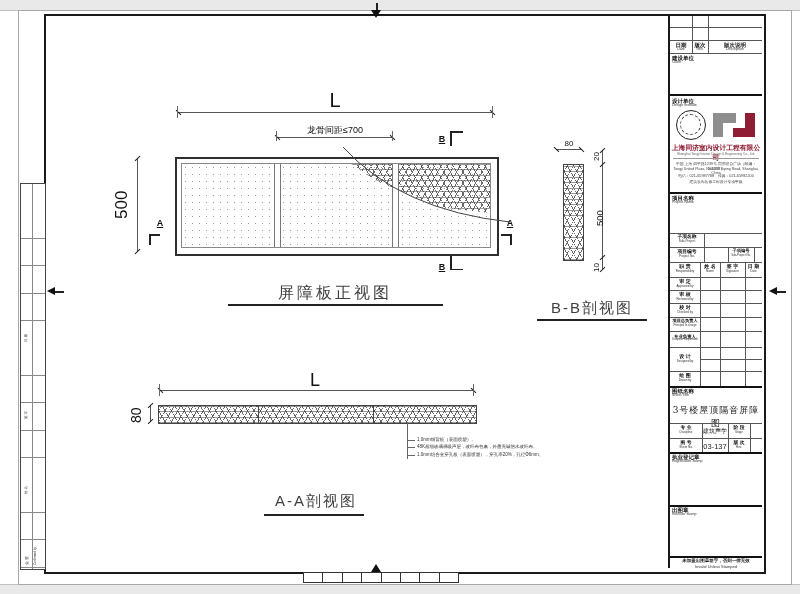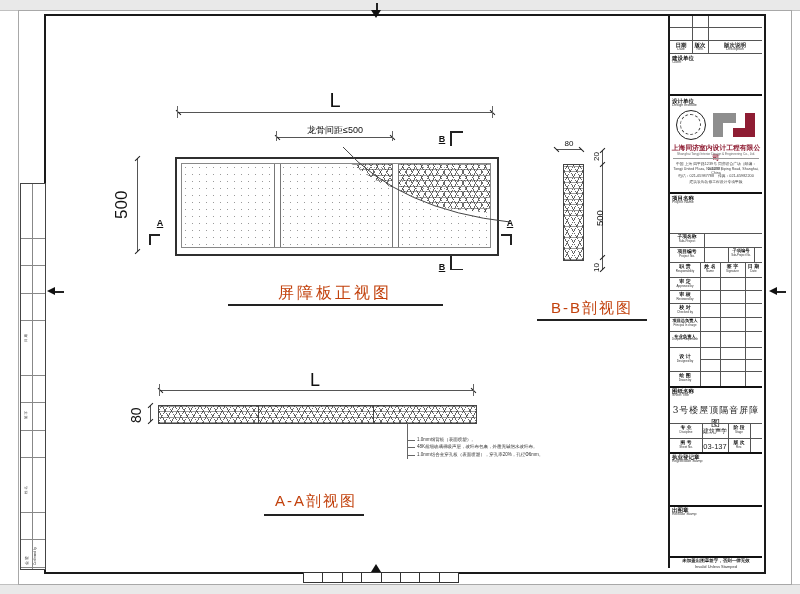--- a/index.html
+++ b/index.html
@@ -8,21 +8,21 @@
   .a{position:absolute}
   .dimh{position:absolute;height:1px;background:#555}
   .dimh::before,.dimh::after{content:"";position:absolute;top:-3px;width:1px;height:7px;background:#222;transform:rotate(-45deg)}
   .dimh::before{left:0}.dimh::after{right:0}
   .dimv{position:absolute;width:1px;background:#555}
   .dimv::before,.dimv::after{content:"";position:absolute;left:-3px;height:1px;width:7px;background:#222;transform:rotate(-45deg)}
   .dimv::before{top:0}.dimv::after{bottom:0}
   .ext{position:absolute;background:#666}
   .vlab{position:absolute;transform:rotate(-90deg);transform-origin:0 0;white-space:nowrap;color:#111}
   .lab{position:absolute;color:#111;text-align:center}
-  .vtitle{position:absolute;text-align:center;color:#c2410c;letter-spacing:2px}
+  .vtitle{position:absolute;text-align:center;color:#404040;letter-spacing:2px}
   .dots{background-image:radial-gradient(circle,#9a9a9a .7px,transparent .8px);background-size:7px 7px}
   .mesh{background-image:
     repeating-linear-gradient(60deg,rgba(55,55,55,.75) 0,rgba(55,55,55,.75) .7px,transparent .7px,transparent 5.5px),
     repeating-linear-gradient(-60deg,rgba(55,55,55,.75) 0,rgba(55,55,55,.75) .7px,transparent .7px,transparent 5.5px),
     repeating-linear-gradient(0deg,rgba(55,55,55,.5) 0,rgba(55,55,55,.5) .7px,transparent .7px,transparent 5.5px)}
   .ln{position:absolute;background:#222}
   .hl{position:absolute;background:#555;height:1px;left:0;width:92px}
   .hl2{position:absolute;background:#111;height:2px;left:0;width:92px}
   .vl{position:absolute;background:#555;width:1px}
   .cell{position:absolute;text-align:center}
@@ -50,21 +50,21 @@
 <div class="ln" style="left:55px;top:291px;width:9px;height:1.5px"></div>
 
 <div class="dimh" style="left:178px;top:112px;width:315px"></div>
 <div class="ext" style="left:177px;top:106px;width:1px;height:12px"></div>
 <div class="ext" style="left:492px;top:106px;width:1px;height:12px"></div>
 <div class="lab" style="left:325px;top:89px;width:20px;font-size:20px">L</div>
 
 <div class="dimh" style="left:277px;top:137px;width:116px"></div>
 <div class="ext" style="left:276px;top:131px;width:1px;height:10px"></div>
 <div class="ext" style="left:392px;top:131px;width:1px;height:10px"></div>
-<div class="lab" style="left:287px;top:124px;width:96px;font-size:9px">龙骨间距≤500</div>
+<div class="lab" style="left:287px;top:124px;width:96px;font-size:9px">龙骨间距≤700</div>
 
 <div class="dimv" style="left:137px;top:158px;height:94px"></div>
 <div class="vlab" style="left:112px;top:219px;font-size:17px">500</div>
 
 <div class="a" style="left:175px;top:157px;width:320px;height:95px;border:2px solid #2f2f2f"></div>
 <div class="a" style="left:181px;top:163px;width:308px;height:83px;border:1px solid #888;overflow:hidden">
   <div class="dots" style="position:absolute;inset:0"></div>
   <div class="mesh" style="position:absolute;inset:0;clip-path:polygon(55% 0,100% 0,100% 59%,84% 52%,71% 33%,62% 18%,55% 0)"></div>
   <div class="a" style="left:92px;top:0;width:5px;height:83px;background:#fff;border-left:1px solid #777;border-right:1px solid #777"></div>
   <div class="a" style="left:210px;top:0;width:5px;height:83px;background:#fff;border-left:1px solid #777;border-right:1px solid #777"></div>

